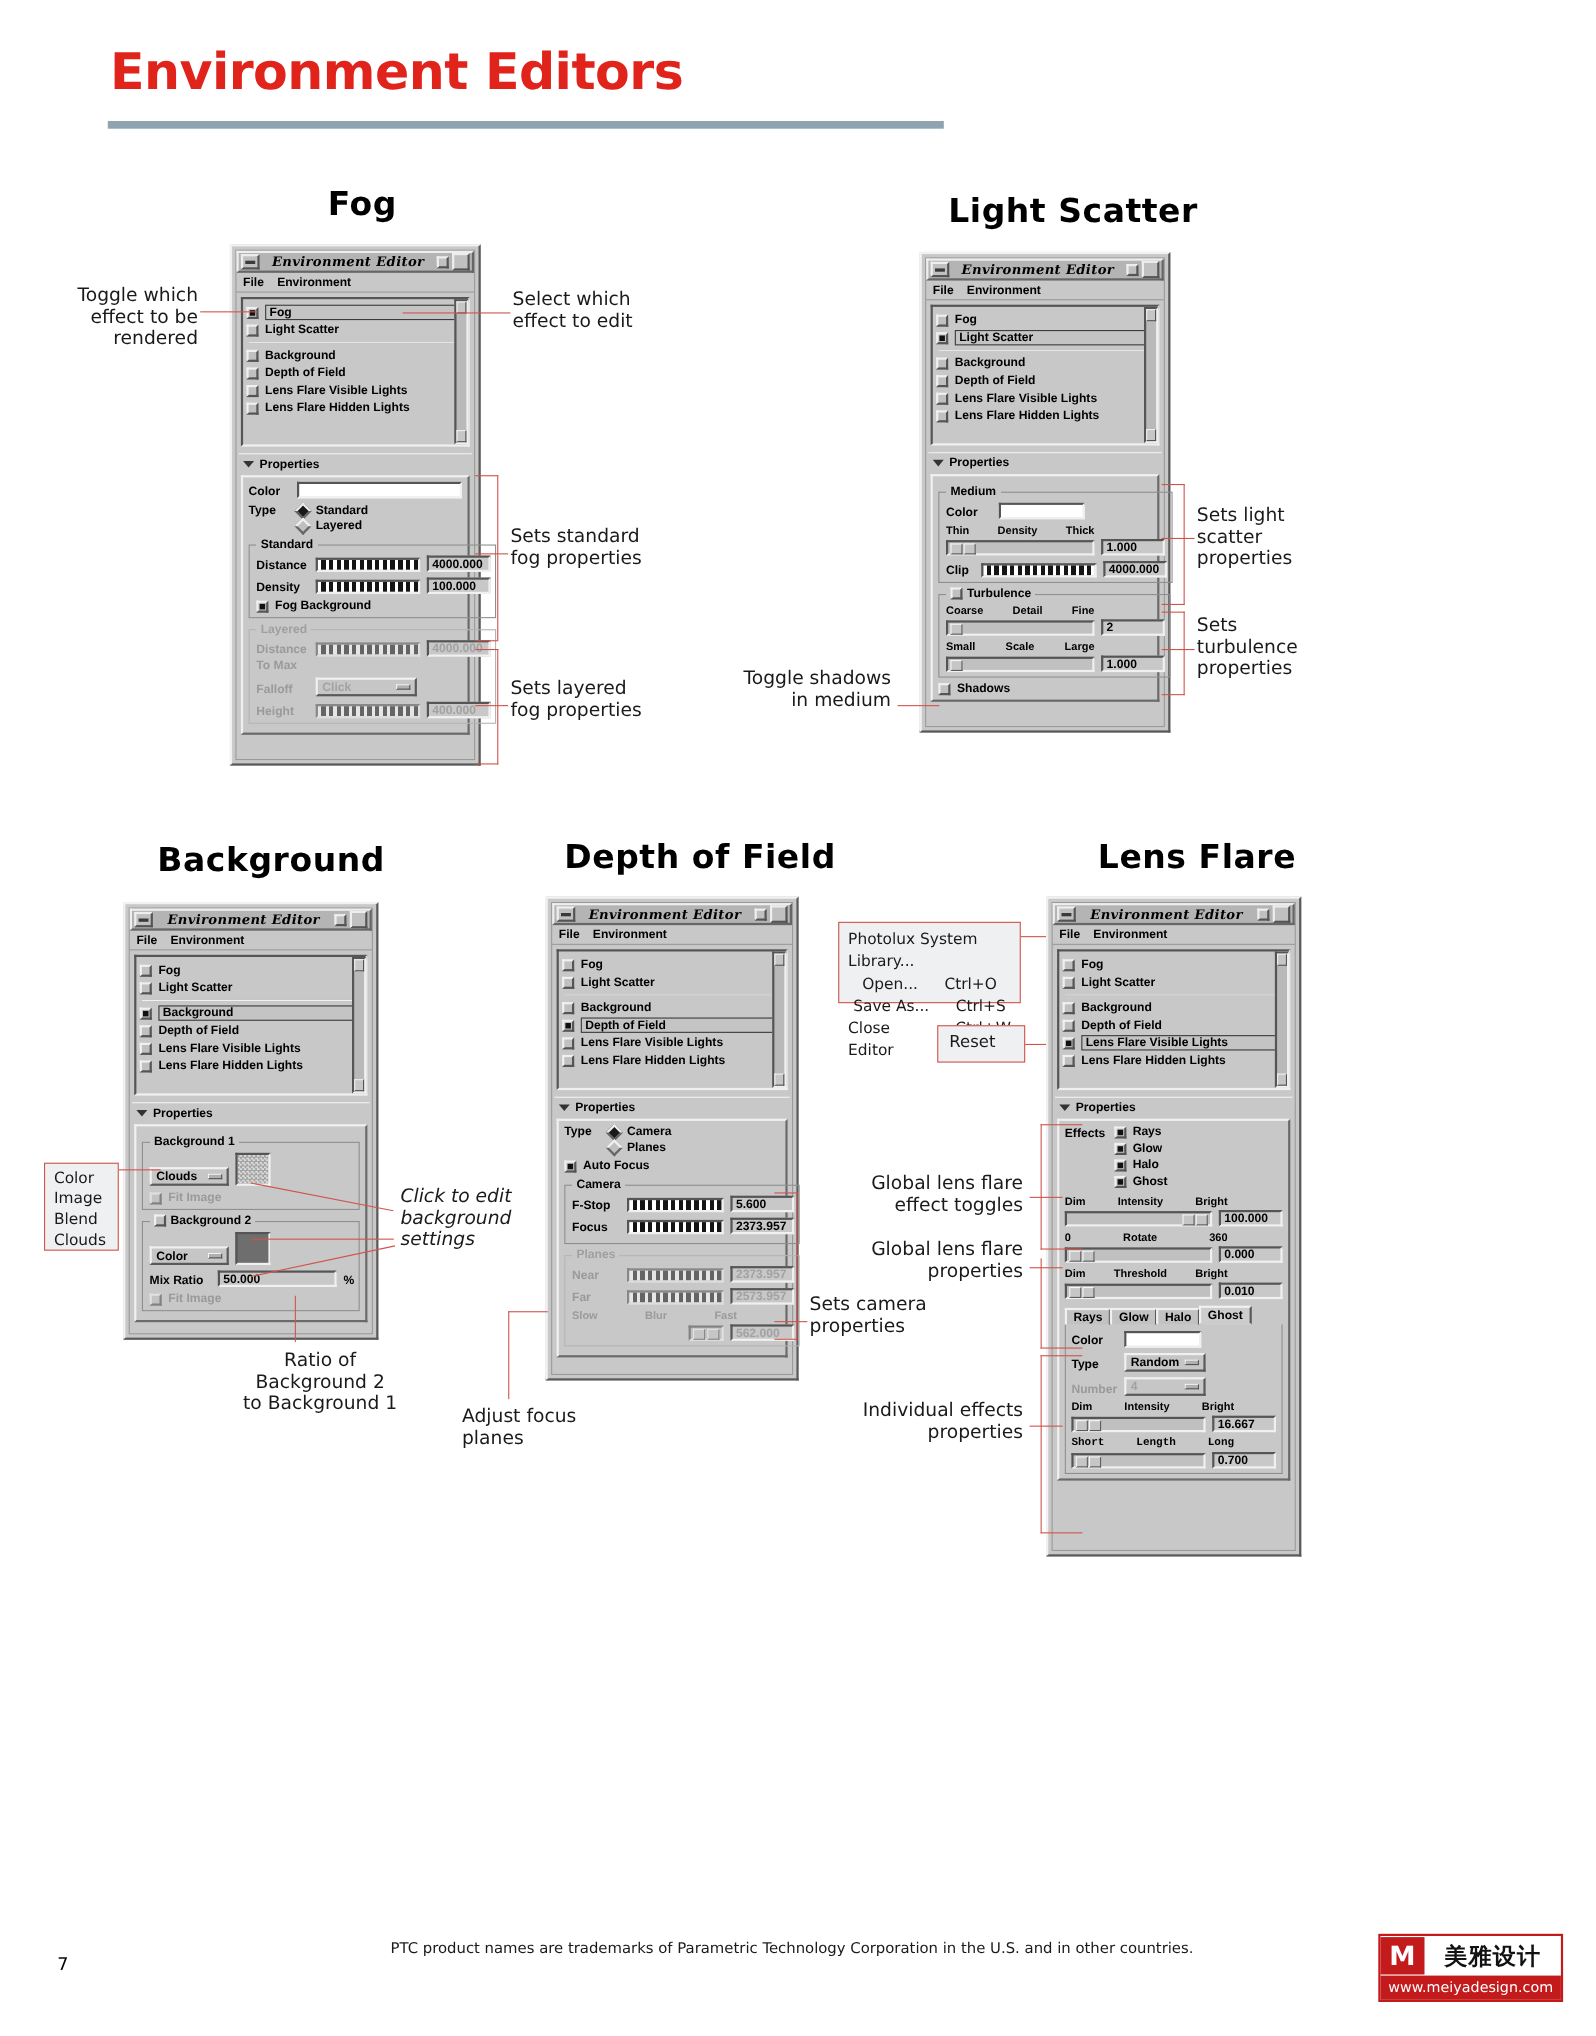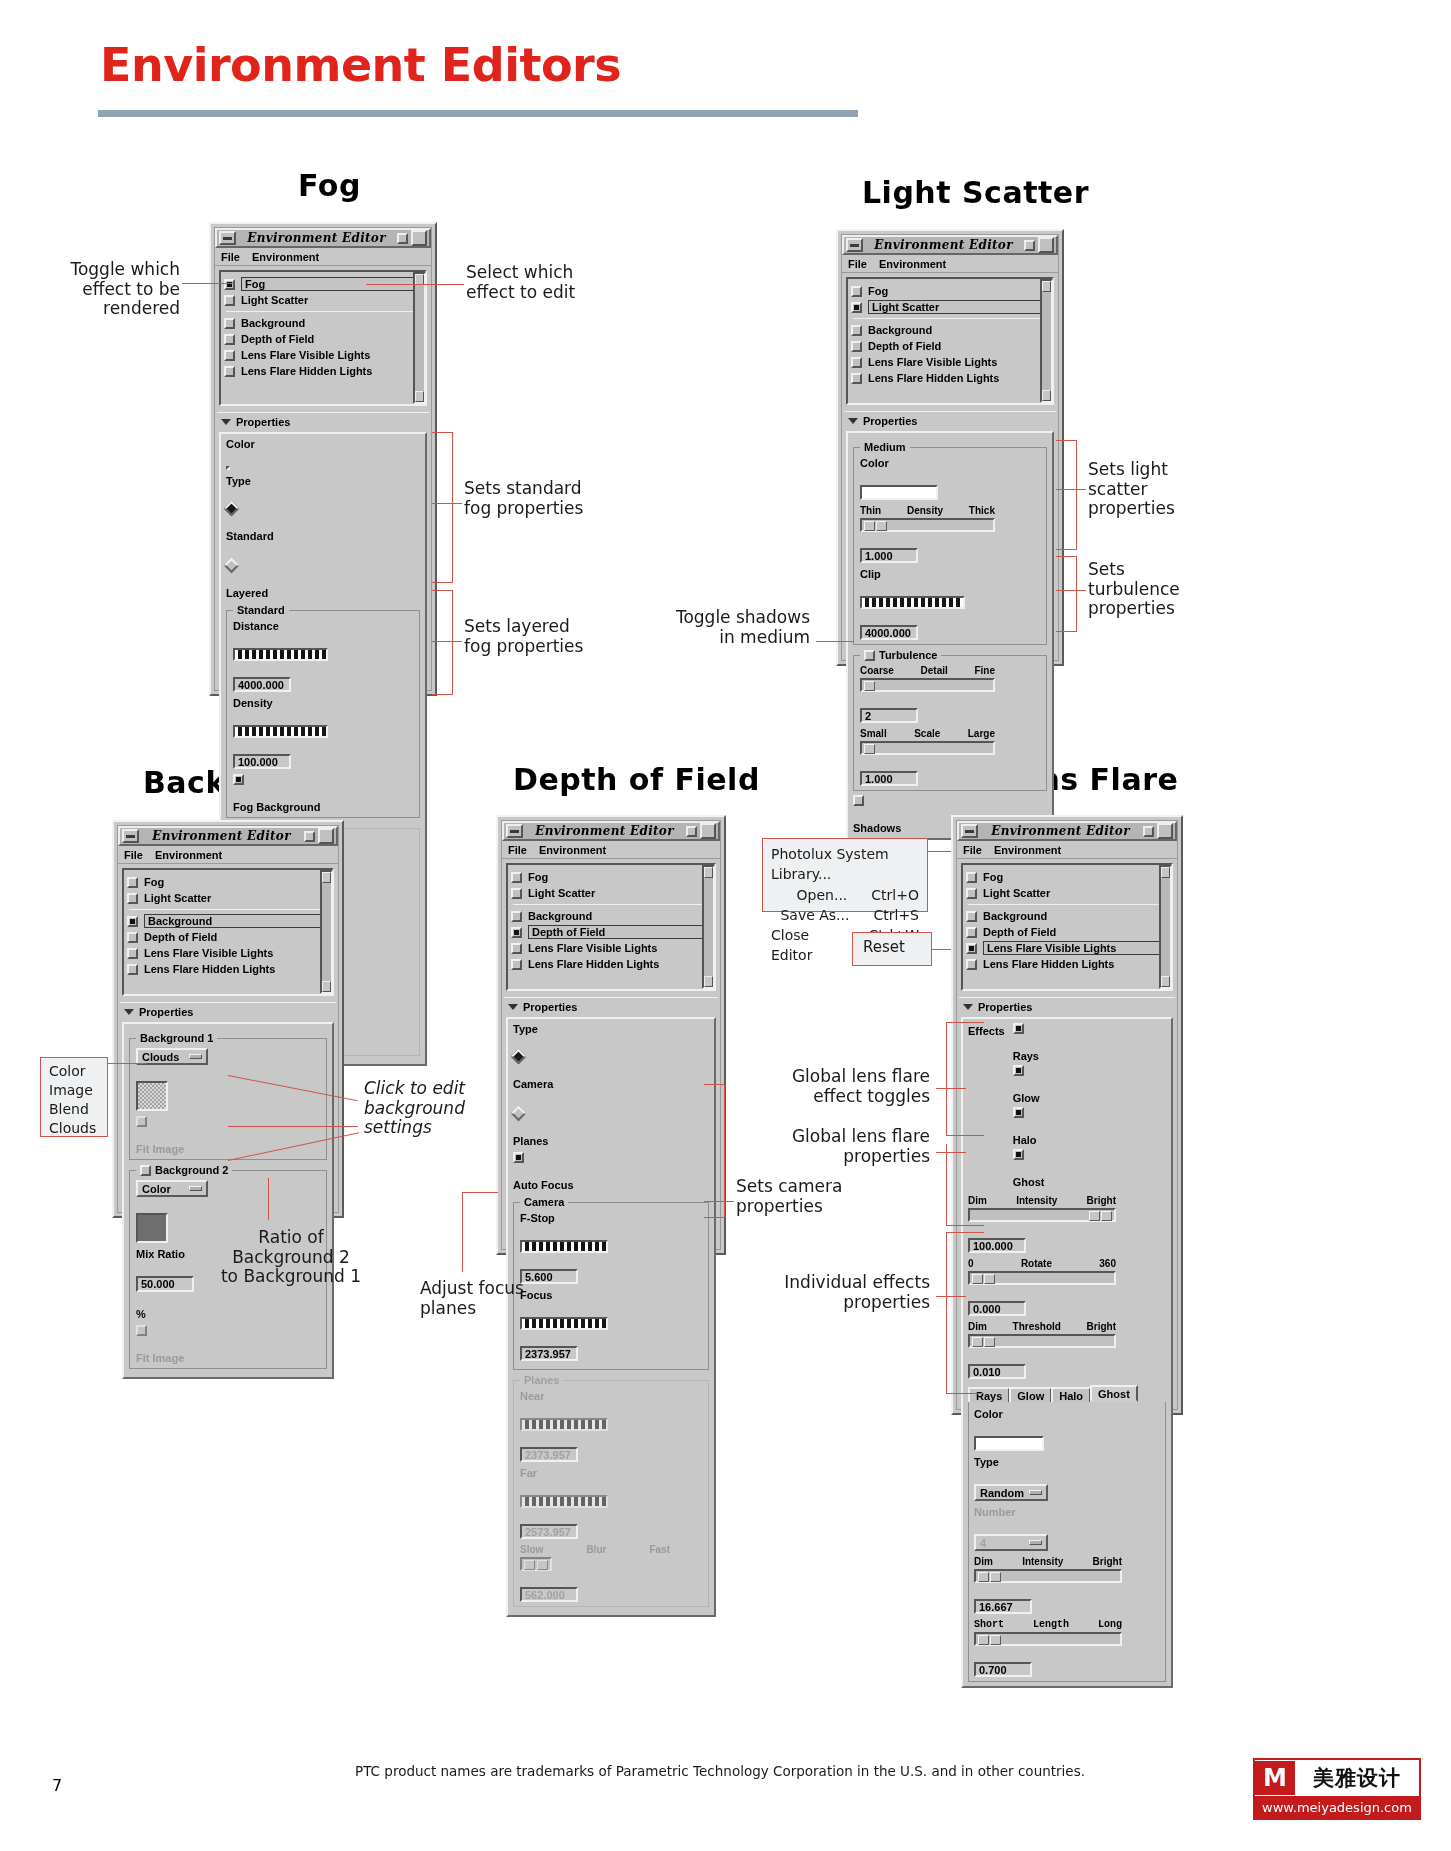--- a/index.html
+++ b/index.html
@@ -123,21 +123,21 @@
     font-size:11px; font-weight:bold;
     border-top:1px solid #f0f0f0;
     padding-left:4px;
   }
   .tri { width:0;height:0;border-left:5px solid transparent;border-right:5px solid transparent;border-top:6px solid #333; }
 
   .propbody { margin:2px 4px 4px 4px; padding:4px 5px; background:#c8c8c8;
     border-top:2px solid #f0f0f0; border-left:2px solid #f0f0f0;
     border-right:2px solid #6a6a6a; border-bottom:2px solid #6a6a6a; }
 
-  .row { display:flex; align-items:flex-start; gap:16px; margin-bottom:5px; font-size:11px; font-weight:bold;flex-direction:column; }
+  .row { display:flex; align-items:flex-end; gap:6px; margin-bottom:5px; font-size:11px; font-weight:bold; }
   .row.dim, .dim { color:#9a9a9a; }
   .swatch-white {
     flex:1; height:15px; background:#ffffff;
     border-top:2px solid #555; border-left:2px solid #555;
     border-right:2px solid #f0f0f0; border-bottom:2px solid #f0f0f0;
   }
   .swatch-box {
     width:78px; height:15px; background:#ffffff;
     border-top:2px solid #555; border-left:2px solid #555;
     border-right:2px solid #f0f0f0; border-bottom:2px solid #f0f0f0;
@@ -237,21 +237,21 @@
   .lnv { width:1px; }
 
   .callout-box {
     position:absolute;
     border:1px solid #d0544c;
     background:#eef0f2;
     font-family:"DejaVu Sans", sans-serif;
     font-size:15px; color:#1a1a1a;
     padding:6px 10px;
   }
-  .cb-row { display:flex; justify-content:flex-end; gap:24px; line-height:1.45; }
+  .cb-row { display:flex; justify-content:center; gap:24px; line-height:1.45; }
 
   
   .pagenum { position:absolute; left:52px; top:1776px; font-size:16px; font-family:"DejaVu Sans", sans-serif; }
   .copyright {
     position:absolute; left:310px; top:1762px; width:820px;
     font-family:"DejaVu Sans", sans-serif;
     font-size:13.5px; line-height:1.45; color:#1a1a1a; text-align:center;
   }
   .logo {
     position:absolute; left:1253px; top:1758px; width:168px; height:62px;

